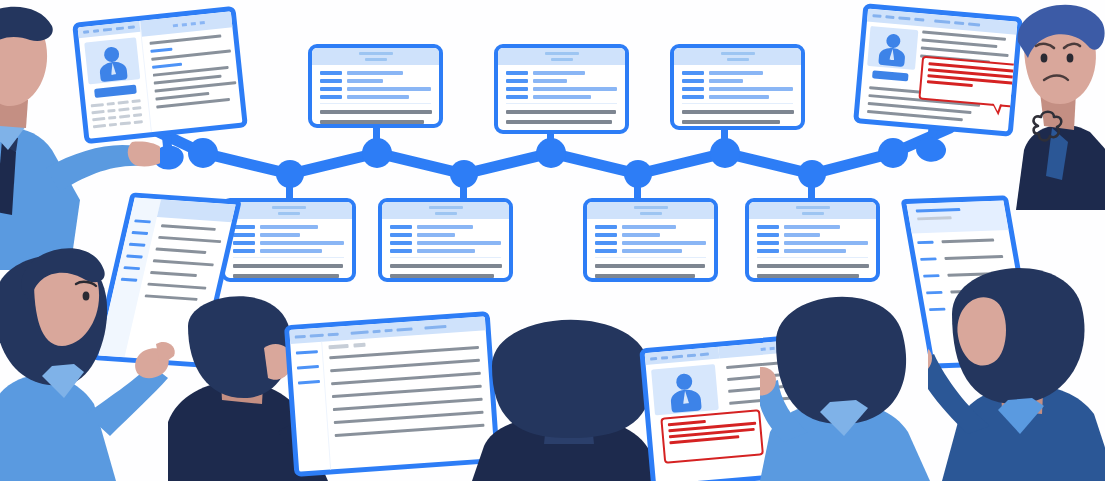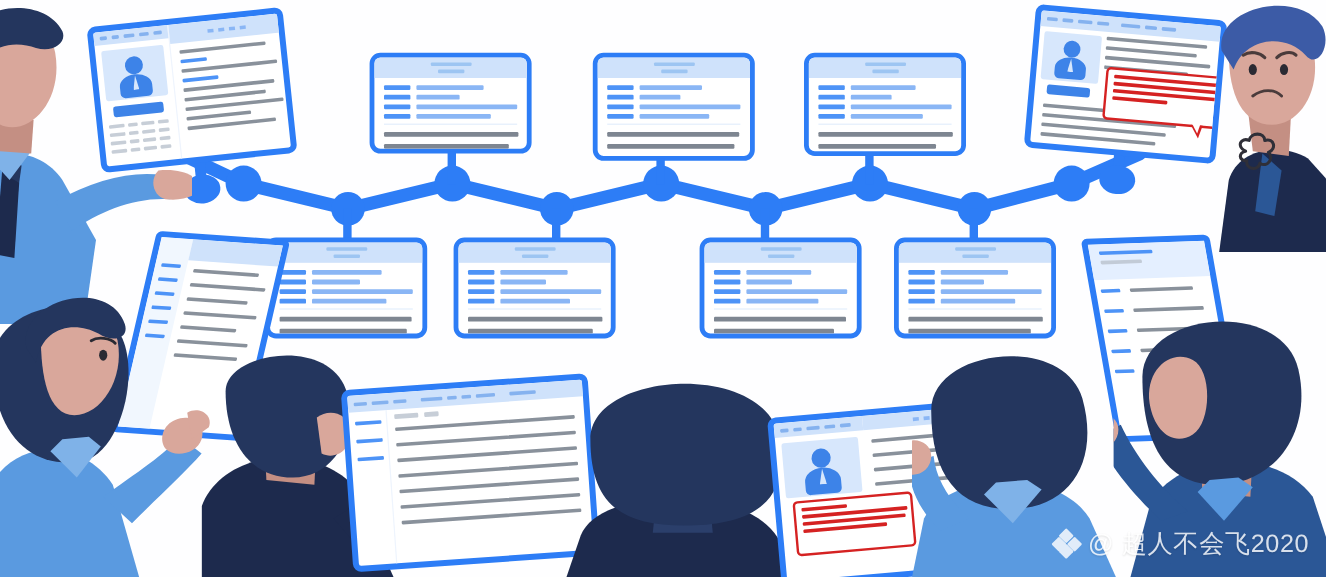--- a/index.html
+++ b/index.html
@@ -653,23 +653,14 @@
       <path d="M30 90 C26 62 48 44 66 54 C82 62 82 106 66 116 C50 126 34 114 30 90 Z" fill="#d9a79b"></path>
 
       <path d="M40 188 C18 168 -4 142 -14 118 L6 108 C18 134 40 162 62 180 Z" fill="#2b5796"></path>
       <path d="M-22 104 C-12 94 4 100 4 112 C4 126 -12 132 -20 124 C-26 118 -26 108 -22 104 Z" fill="#d9a79b"></path>
       <path d="M-30 116 C-24 112 -14 118 -16 126 L-28 132 Z" fill="#d9a79b"></path>
 
       <path d="M70 164 L92 188 L116 160 L104 152 L80 154 Z" fill="#5a9ae0"></path>
     </svg>
   </div>
 
-  <div id="wm">
-    <span class="dia">
-      <span style="left:6.5px;top:0;"></span>
-      <span style="left:0;top:6.5px;"></span>
-      <span style="left:13px;top:6.5px;"></span>
-      <span style="left:6.5px;top:13px;"></span>
-    </span>
-    <span>@ 超人不会飞2020</span>
-  </div>
 
 </div>
 
 </body></html>

